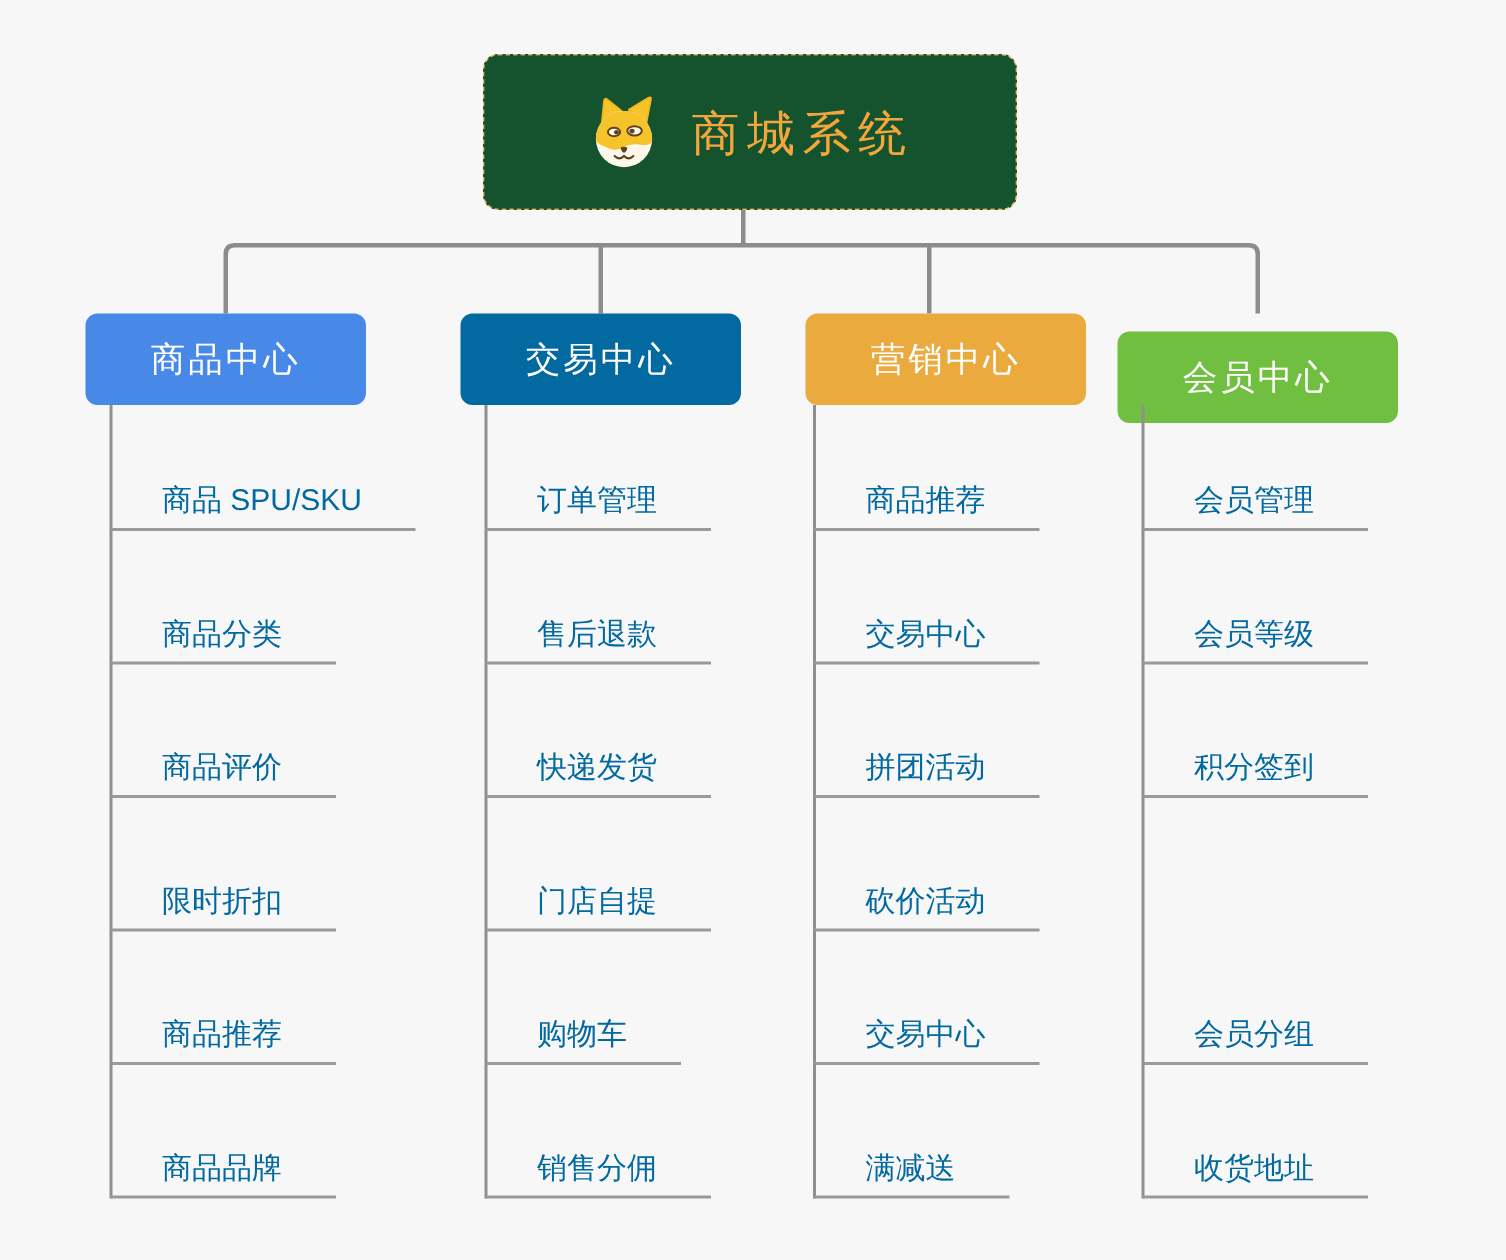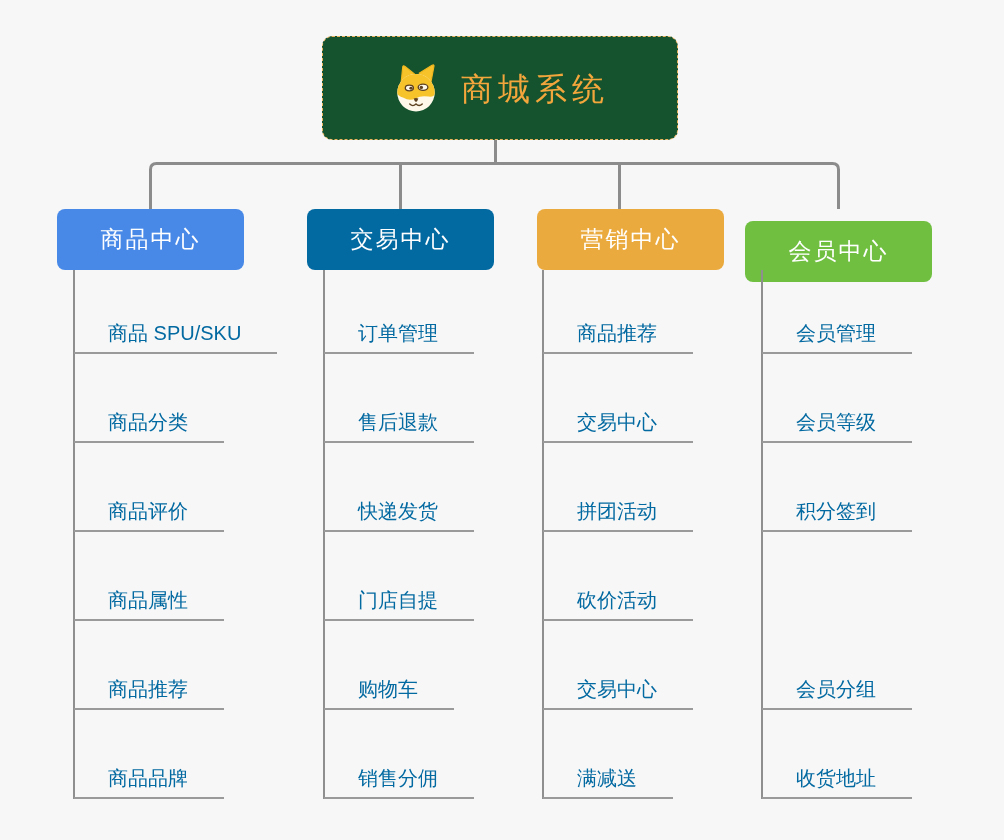--- a/index.html
+++ b/index.html
@@ -78,21 +78,21 @@
     <div class="child r0">
         <span>商品 SPU/SKU</span>
       </div>
     <div class="child r1">
         <span>商品分类</span>
       </div>
     <div class="child r2">
         <span>商品评价</span>
       </div>
     <div class="child r3">
-        <span>商品属性</span>
+        <span>限时折扣</span>
       </div>
     <div class="child r4">
         <span>商品推荐</span>
       </div>
     <div class="child r5">
         <span>商品品牌</span>
       </div>
   </div>
 
   <div class="col col-1">

